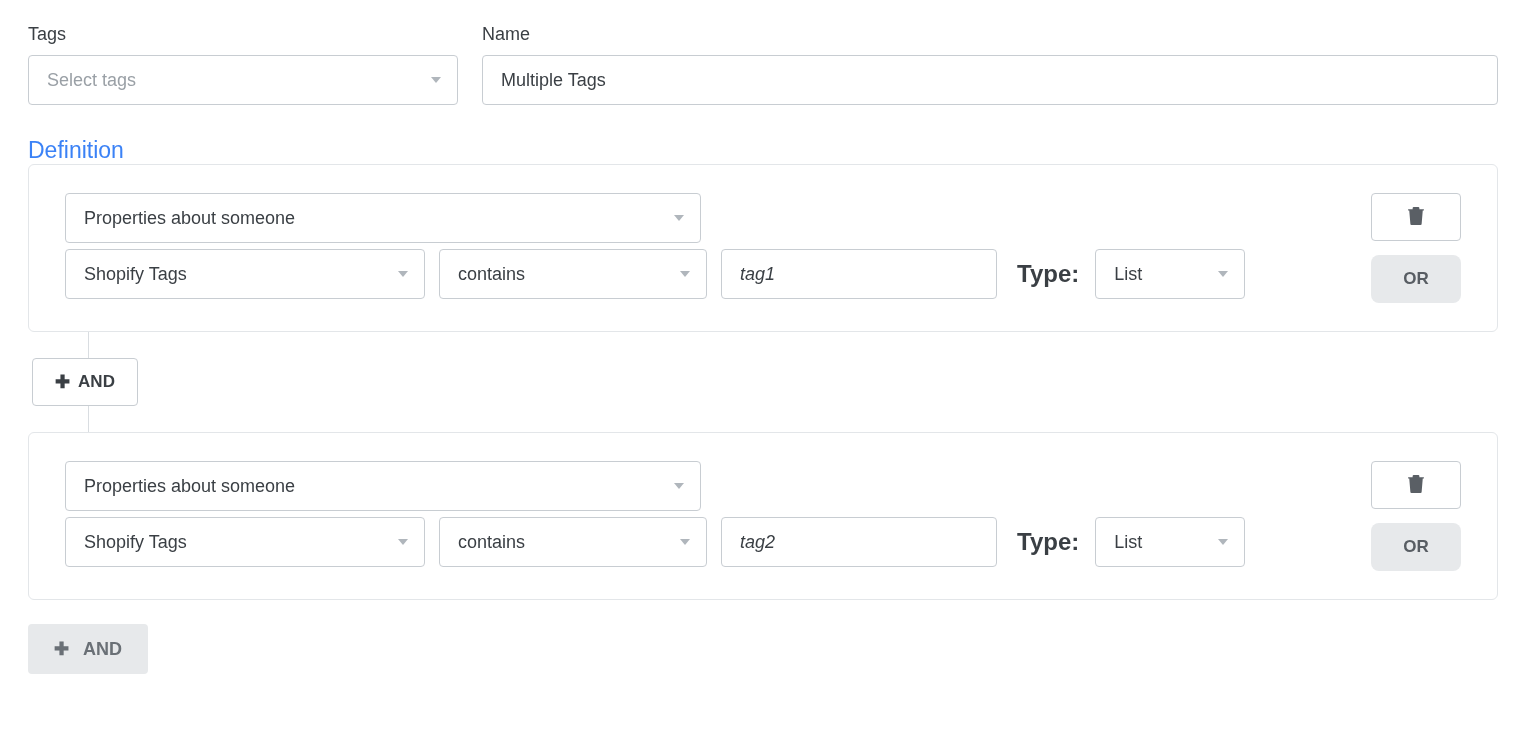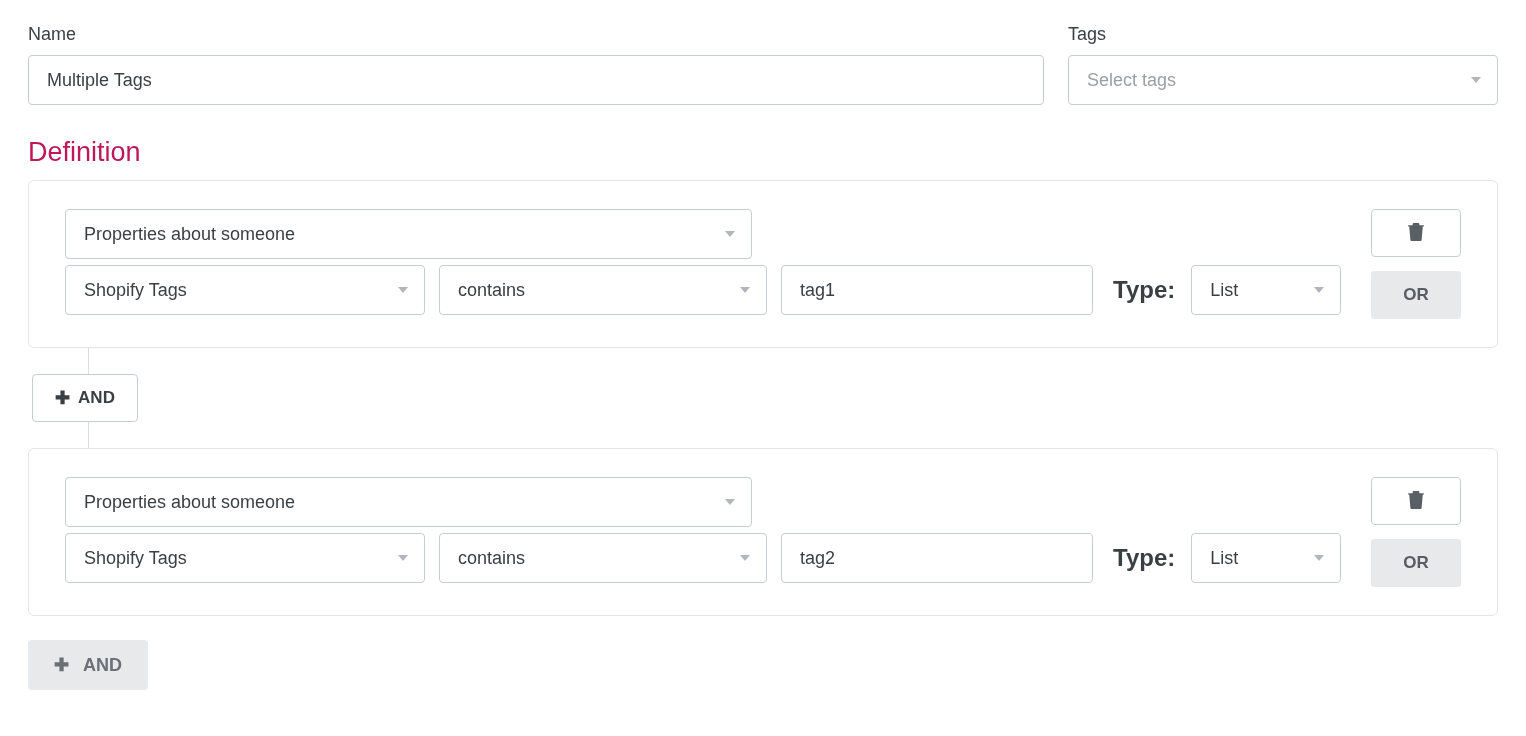--- a/index.html
+++ b/index.html
@@ -29,24 +29,23 @@
     .tags-group {
       width: 430px;
     }
     .label {
       font-size: 18px;
       font-weight: 400;
       color: #3a3f44;
       margin-bottom: 10px;
     }
     .section-label {
-      font-size: 27px;
+      font-size: 23px;
       font-weight: 400;
-      color: #be185d;
-      margin-bottom: 12px;
+      color: #3b82f6;
     }
     .text-input {
       height: 50px;
       border: 1px solid #c8cdd2;
       border-radius: 4px;
       padding: 0 18px;
       font-size: 18px;
       color: #3a3f44;
       background: #ffffff;
       width: 100%;
@@ -84,30 +83,31 @@
     }
     .card-row {
       display: flex;
       align-items: center;
       gap: 14px;
     }
     .card-row + .card-row {
       margin-top: 6px;
     }
     .category-select {
-      width: 687px;
+      width: 636px;
     }
     .property-select {
       width: 360px;
     }
     .operator-select {
-      width: 328px;
+      width: 268px;
     }
     .value-input {
-      width: 312px;
+      width: 276px;
+      font-style: italic;
     }
     .type-label {
       font-size: 24px;
       font-weight: 700;
       color: #3a3f44;
       margin-left: 6px;
       margin-right: 2px;
     }
     .type-select {
       width: 150px;
@@ -120,21 +120,21 @@
       background: #ffffff;
       display: flex;
       align-items: center;
       justify-content: center;
       cursor: pointer;
     }
     .or-btn {
       width: 90px;
       height: 48px;
       border: none;
-      border-radius: 3px;
+      border-radius: 8px;
       background: #e7e9eb;
       color: #585d63;
       font-size: 17px;
       font-weight: 700;
       display: flex;
       align-items: center;
       justify-content: center;
       cursor: pointer;
     }
     .card-layout {
@@ -196,30 +196,30 @@
       height: 18px;
       fill: #5a5f65;
     }
   </style>
 </head>
 <body>
 
 
 
 <div class="top-row">
-  <div class="field-group name-group">
-    <div class="label">Name</div>
-    <input type="text" class="text-input" value="Multiple Tags" style="">
-  </div>
   <div class="field-group tags-group">
     <div class="label">Tags</div>
     <div class="select-box placeholder">
       <span>Select tags</span>
       <span class="caret-down"></span>
     </div>
+  </div>
+  <div class="field-group name-group">
+    <div class="label">Name</div>
+    <input type="text" class="text-input" value="Multiple Tags" style="">
   </div>
 </div>
 
 <div class="section-label">Definition</div>
 
 
 <div class="definition-card">
   <div class="card-layout">
     <div class="card-left">
       <div class="card-row">

